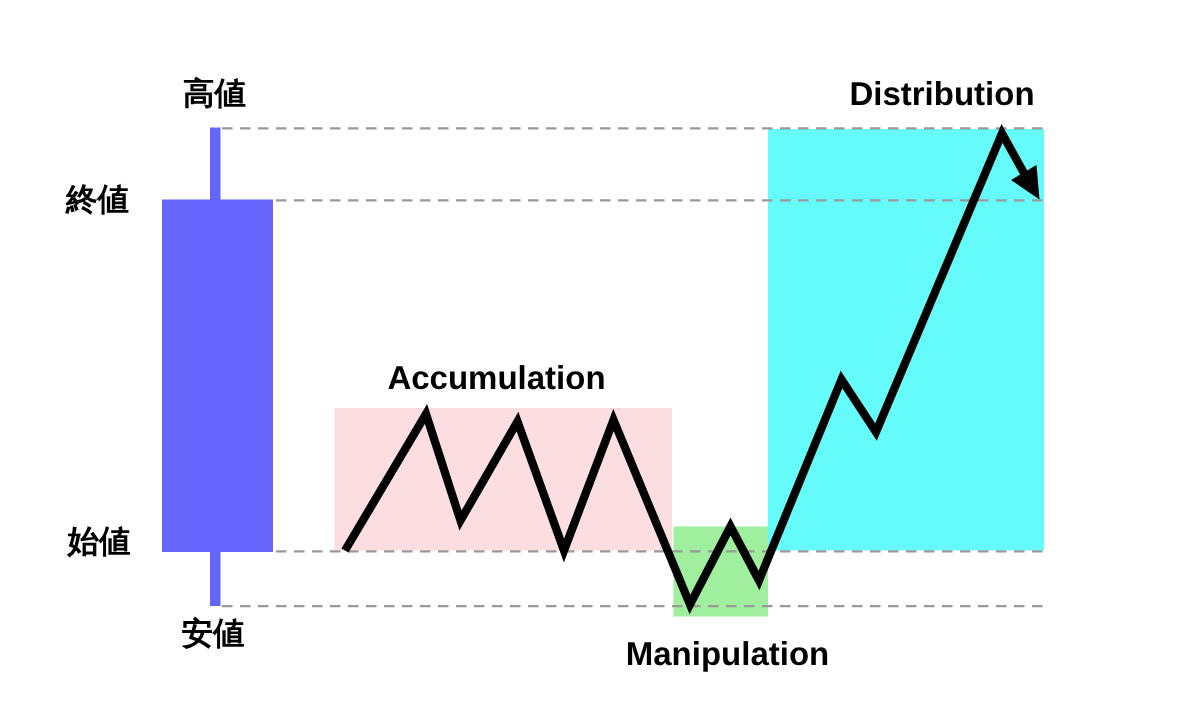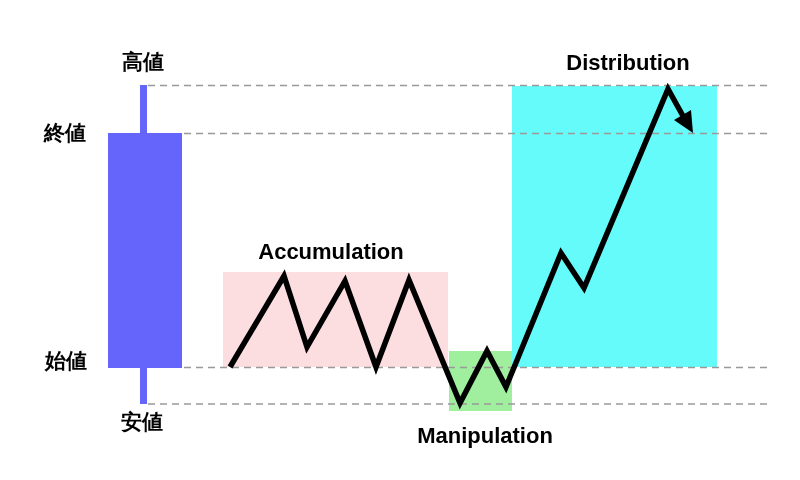--- a/index.html
+++ b/index.html
@@ -1,18 +1,18 @@
 <!DOCTYPE html>
 <html><head>
 <meta charset="utf-8">
 <style>
   html, body { margin: 0; padding: 0; background: #ffffff; }
   .stage {
     position: relative;
-    width: 800px;
+    width: 696px;
     height: 480px;
     background: #ffffff;
     overflow: hidden;
     font-family: "Liberation Sans", "DejaVu Sans", sans-serif;
   }
   svg { display: block; }
   text {
     font-family: "Liberation Sans", "DejaVu Sans", sans-serif;
     font-weight: 700;
     fill: #000000;

